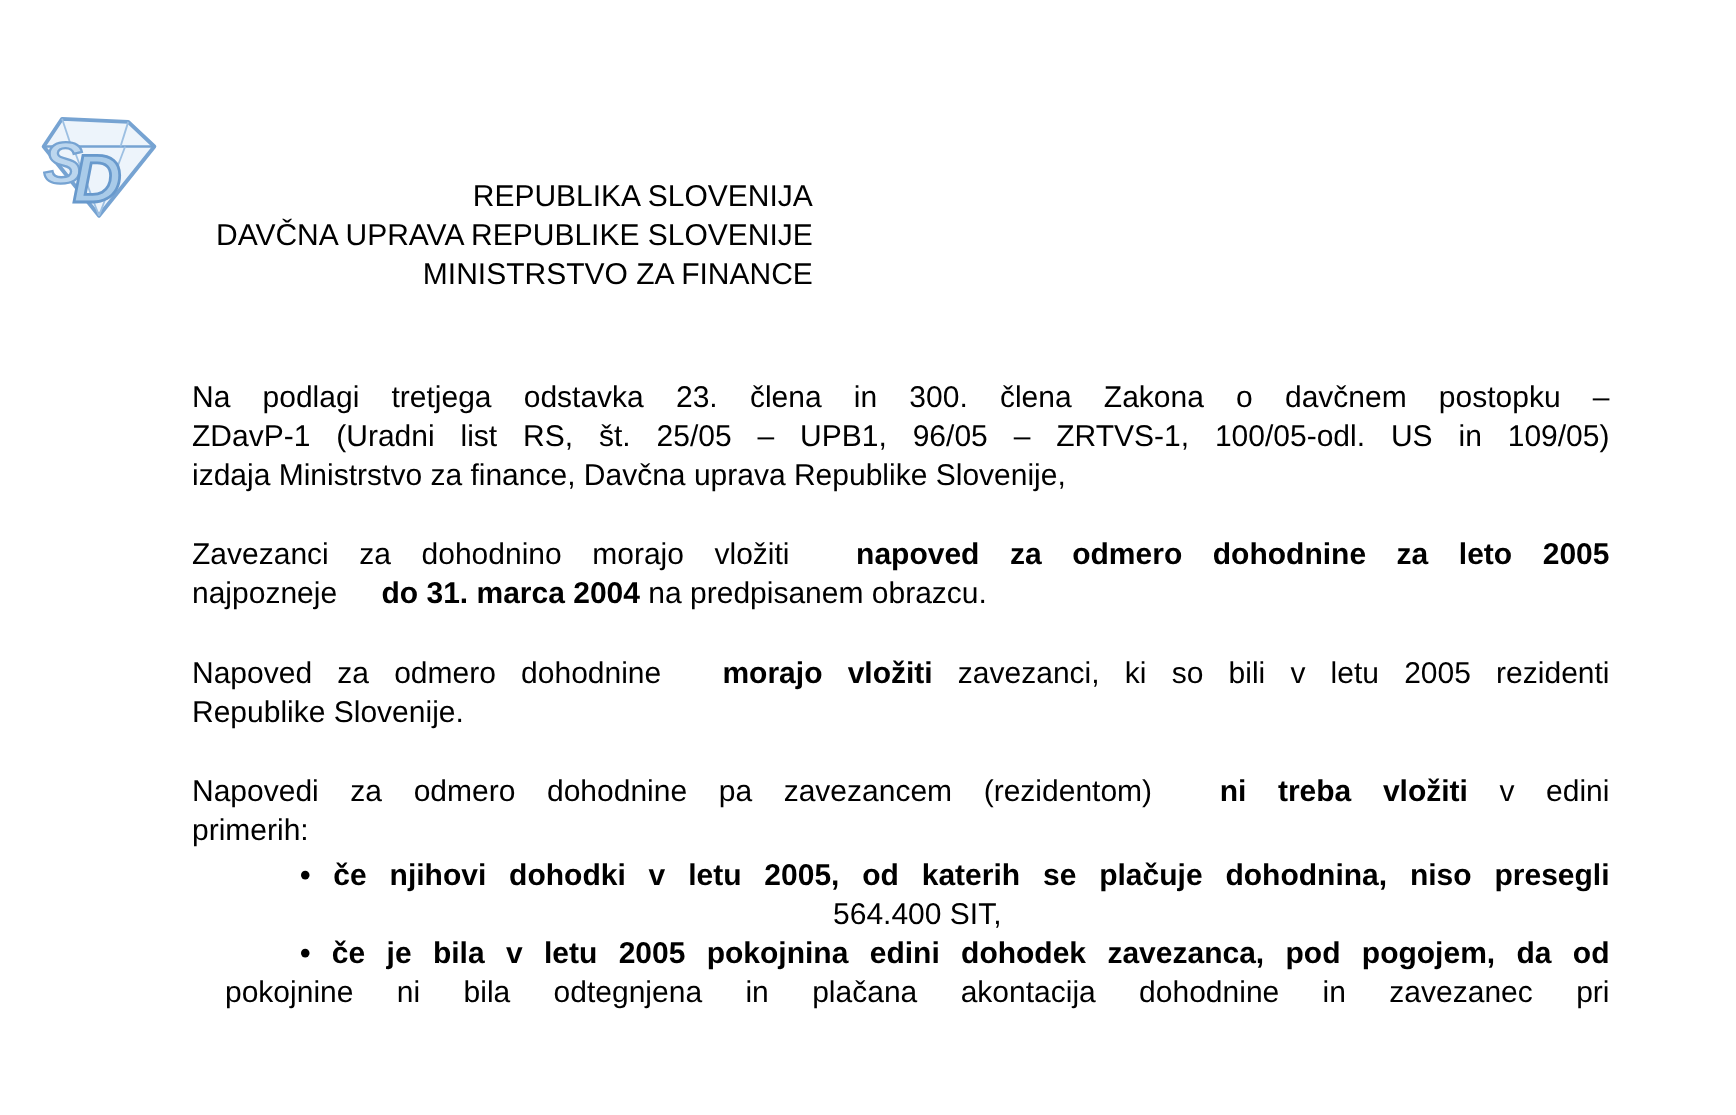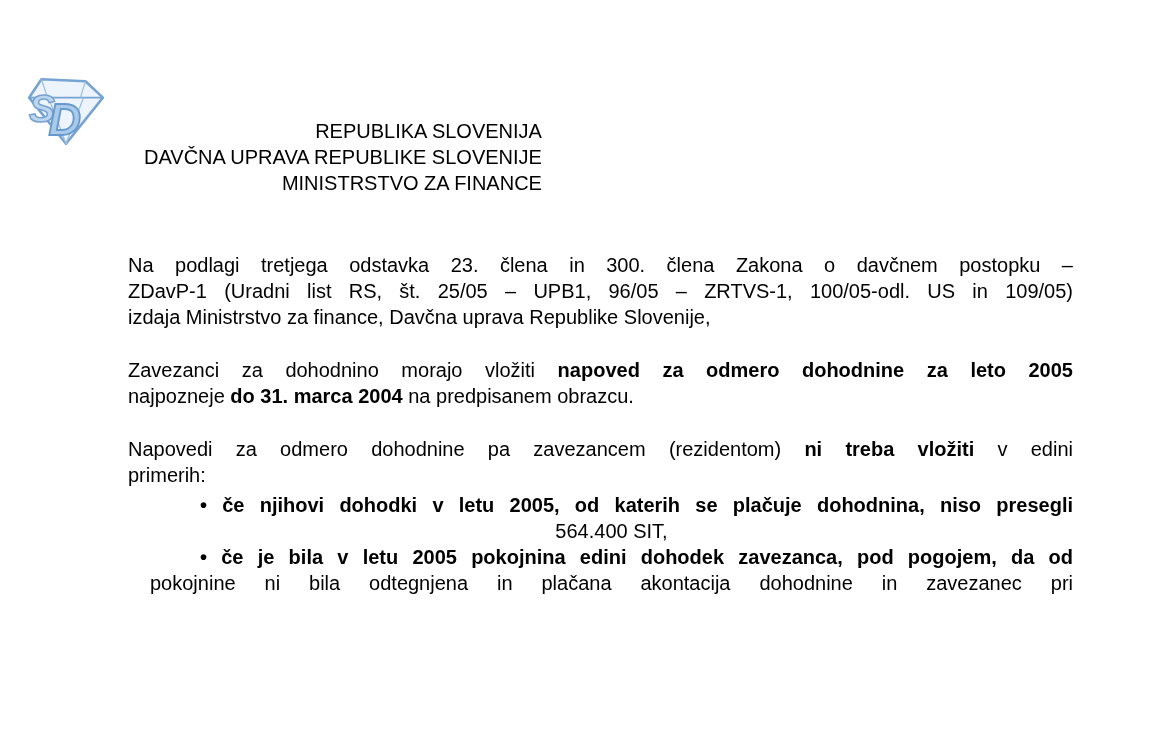--- a/index.html
+++ b/index.html
@@ -13,21 +13,21 @@
   .logo svg { width:100%; height:100%; overflow:visible; }
   .letterhead { position:absolute; left:144px; top:118px;text-align:right; }
   .content { position:absolute; left:128px; top:252px; width:945px; }
   .jl { text-align:justify; text-align-last:justify; }
   .ll { text-align:left; }
   .title-block { margin-top:23px; text-align:center; font-weight:bold; }
   .m27 { margin-top:27px; }
   .bullets { margin-top:4px; }
   .bfirst { padding-left:22px; text-indent:50px;font-weight:bold; }
   .bcont  { padding-left:22px;text-align:center; }
-  .b { font-weight:bold; }
+  .b { font-weight:bold;margin-left:24px; }
 </style>
 </head>
 <body>
 
 <div class="page">
 
   <div class="logo">
     <svg viewBox="0 0 78 68" xmlns="http://www.w3.org/2000/svg">
       <polygon points="15,3 58,5 75,21 39,66 3,21" fill="#edf4fb" stroke="#76a3d2" stroke-width="2.5" stroke-linejoin="round"></polygon>
       <line x1="3" y1="21" x2="75" y2="21" stroke="#76a3d2" stroke-width="1.6"></line>
@@ -53,20 +53,24 @@
       <div class="jl">ZDavP-1 (Uradni list RS, št. 25/05 – UPB1, 96/05 – ZRTVS-1, 100/05-odl. US in 109/05)</div>
       <div class="ll">izdaja Ministrstvo za finance, Davčna uprava Republike Slovenije,</div>
     </div>
 
 
     <div class="para m27">
       <div class="jl"><span>Zavezanci za dohodnino morajo vložiti </span><span class="b">napoved za odmero dohodnine za leto 2005</span></div>
       <div class="ll"><span>najpozneje </span><span class="b">do 31. marca 2004</span><span> na predpisanem obrazcu.</span></div>
     </div>
 
+    <div class="para m27">
+      <div class="jl"><span>Napoved za odmero dohodnine </span><span class="b">morajo vložiti</span><span> zavezanci, ki so bili v letu 2005 rezidenti</span></div>
+      <div class="ll">Republike Slovenije.</div>
+    </div>
 
     <div class="para m27">
       <div class="jl"><span>Napovedi za odmero dohodnine pa zavezancem (rezidentom) </span><span class="b">ni treba vložiti</span><span> v edini</span></div>
       <div class="ll">primerih:</div>
     </div>
 
     <div class="bullets">
       <div>
         <div class="jl bfirst">• če njihovi dohodki v letu 2005, od katerih se plačuje dohodnina, niso presegli</div>
         <div class="ll bcont">564.400 SIT,</div>

